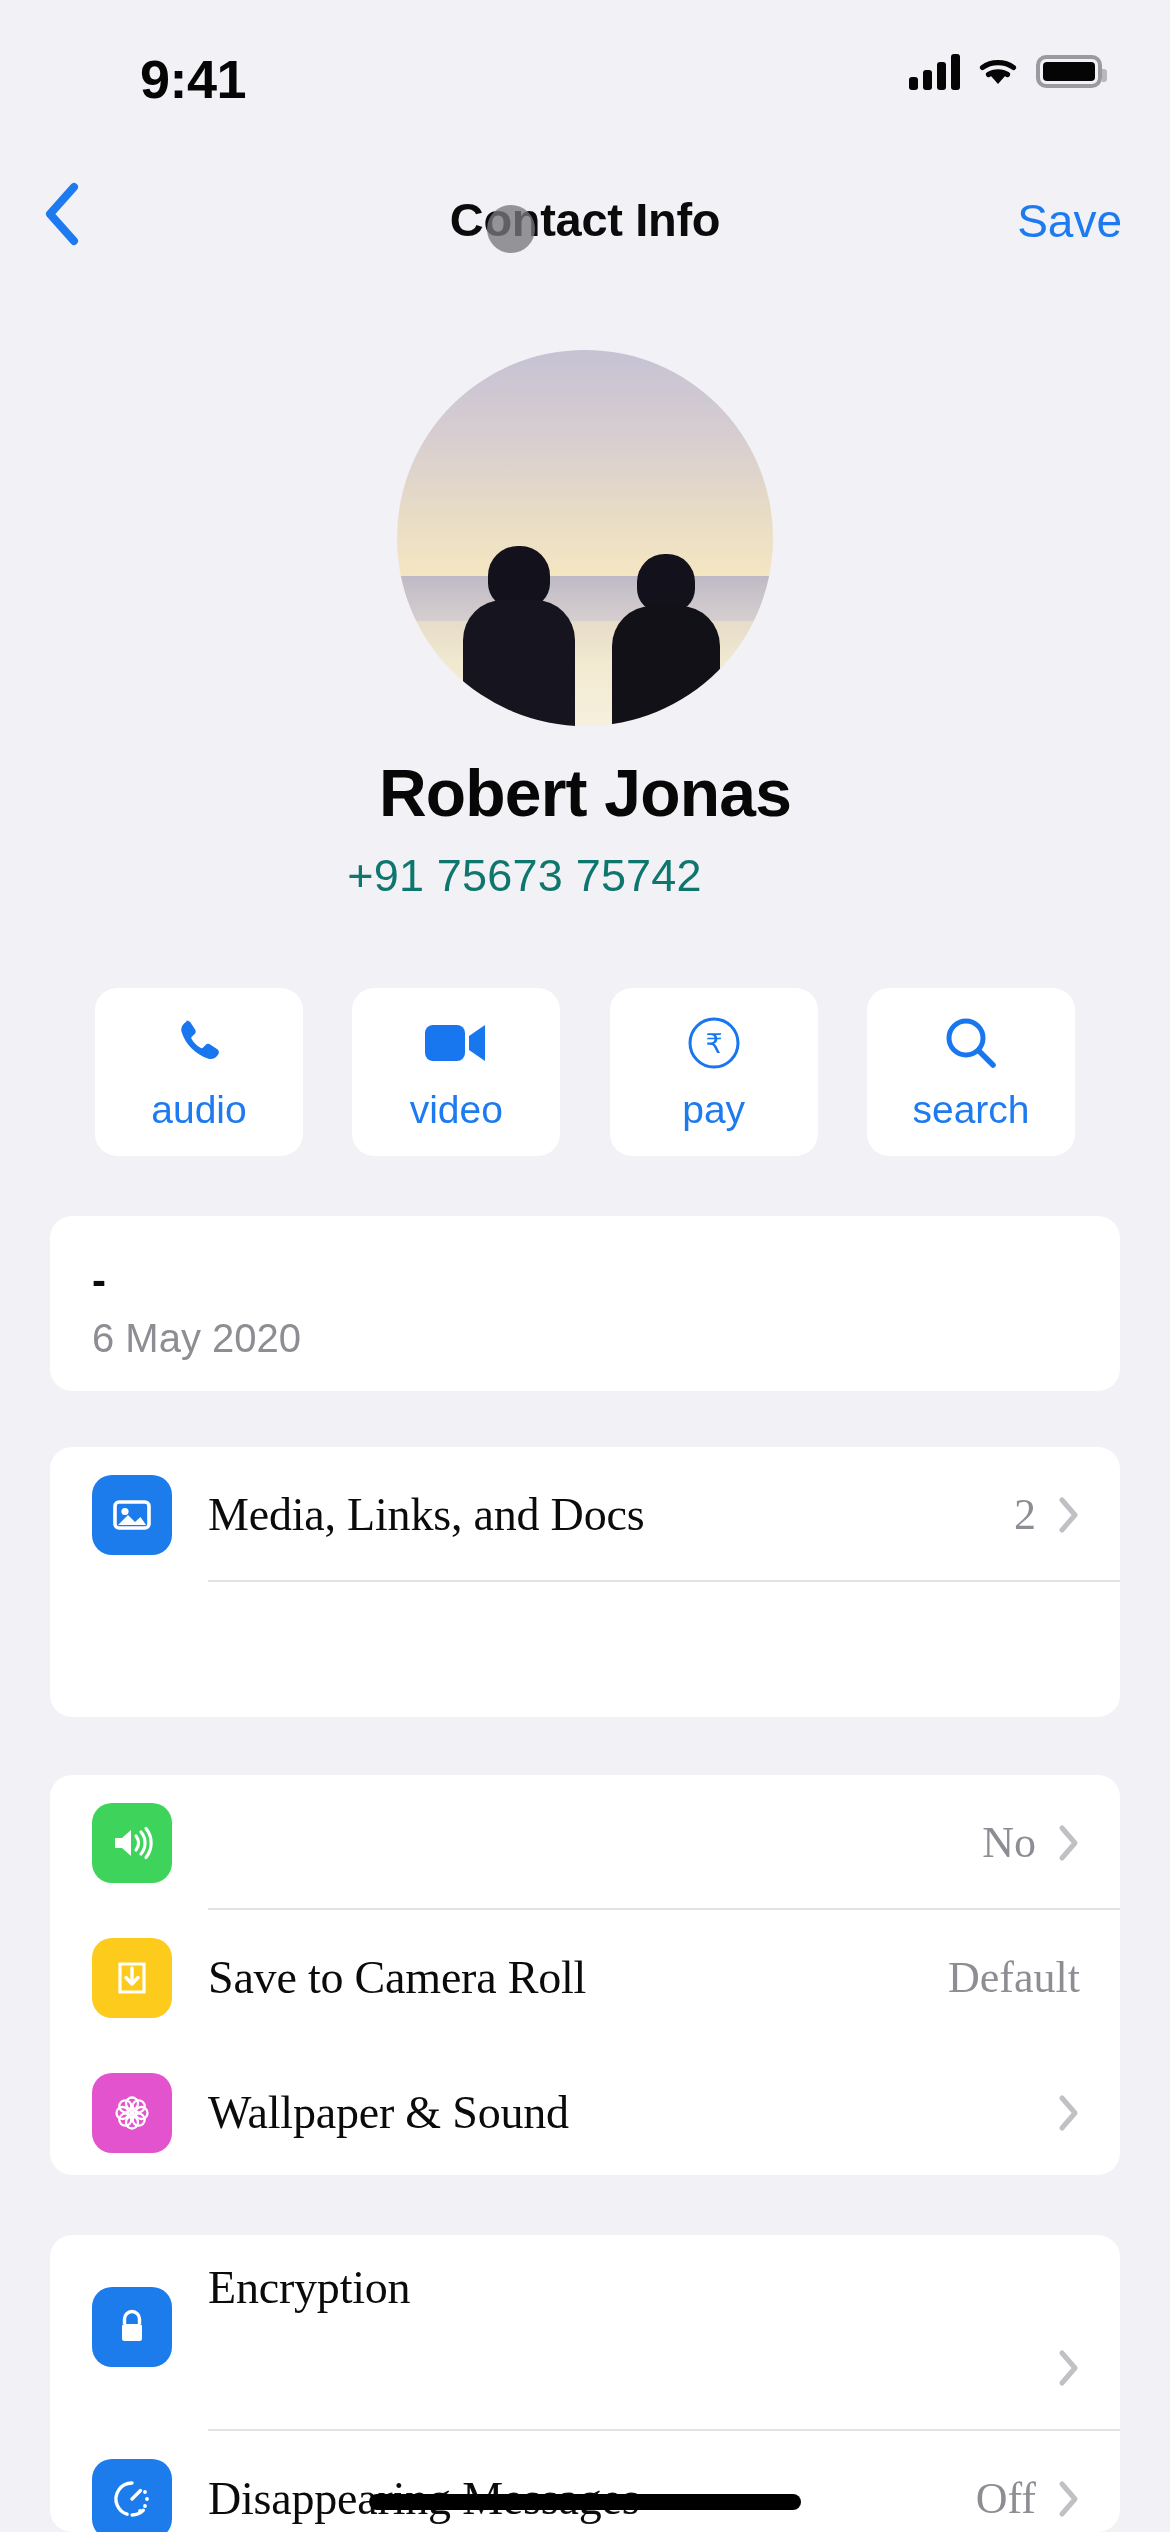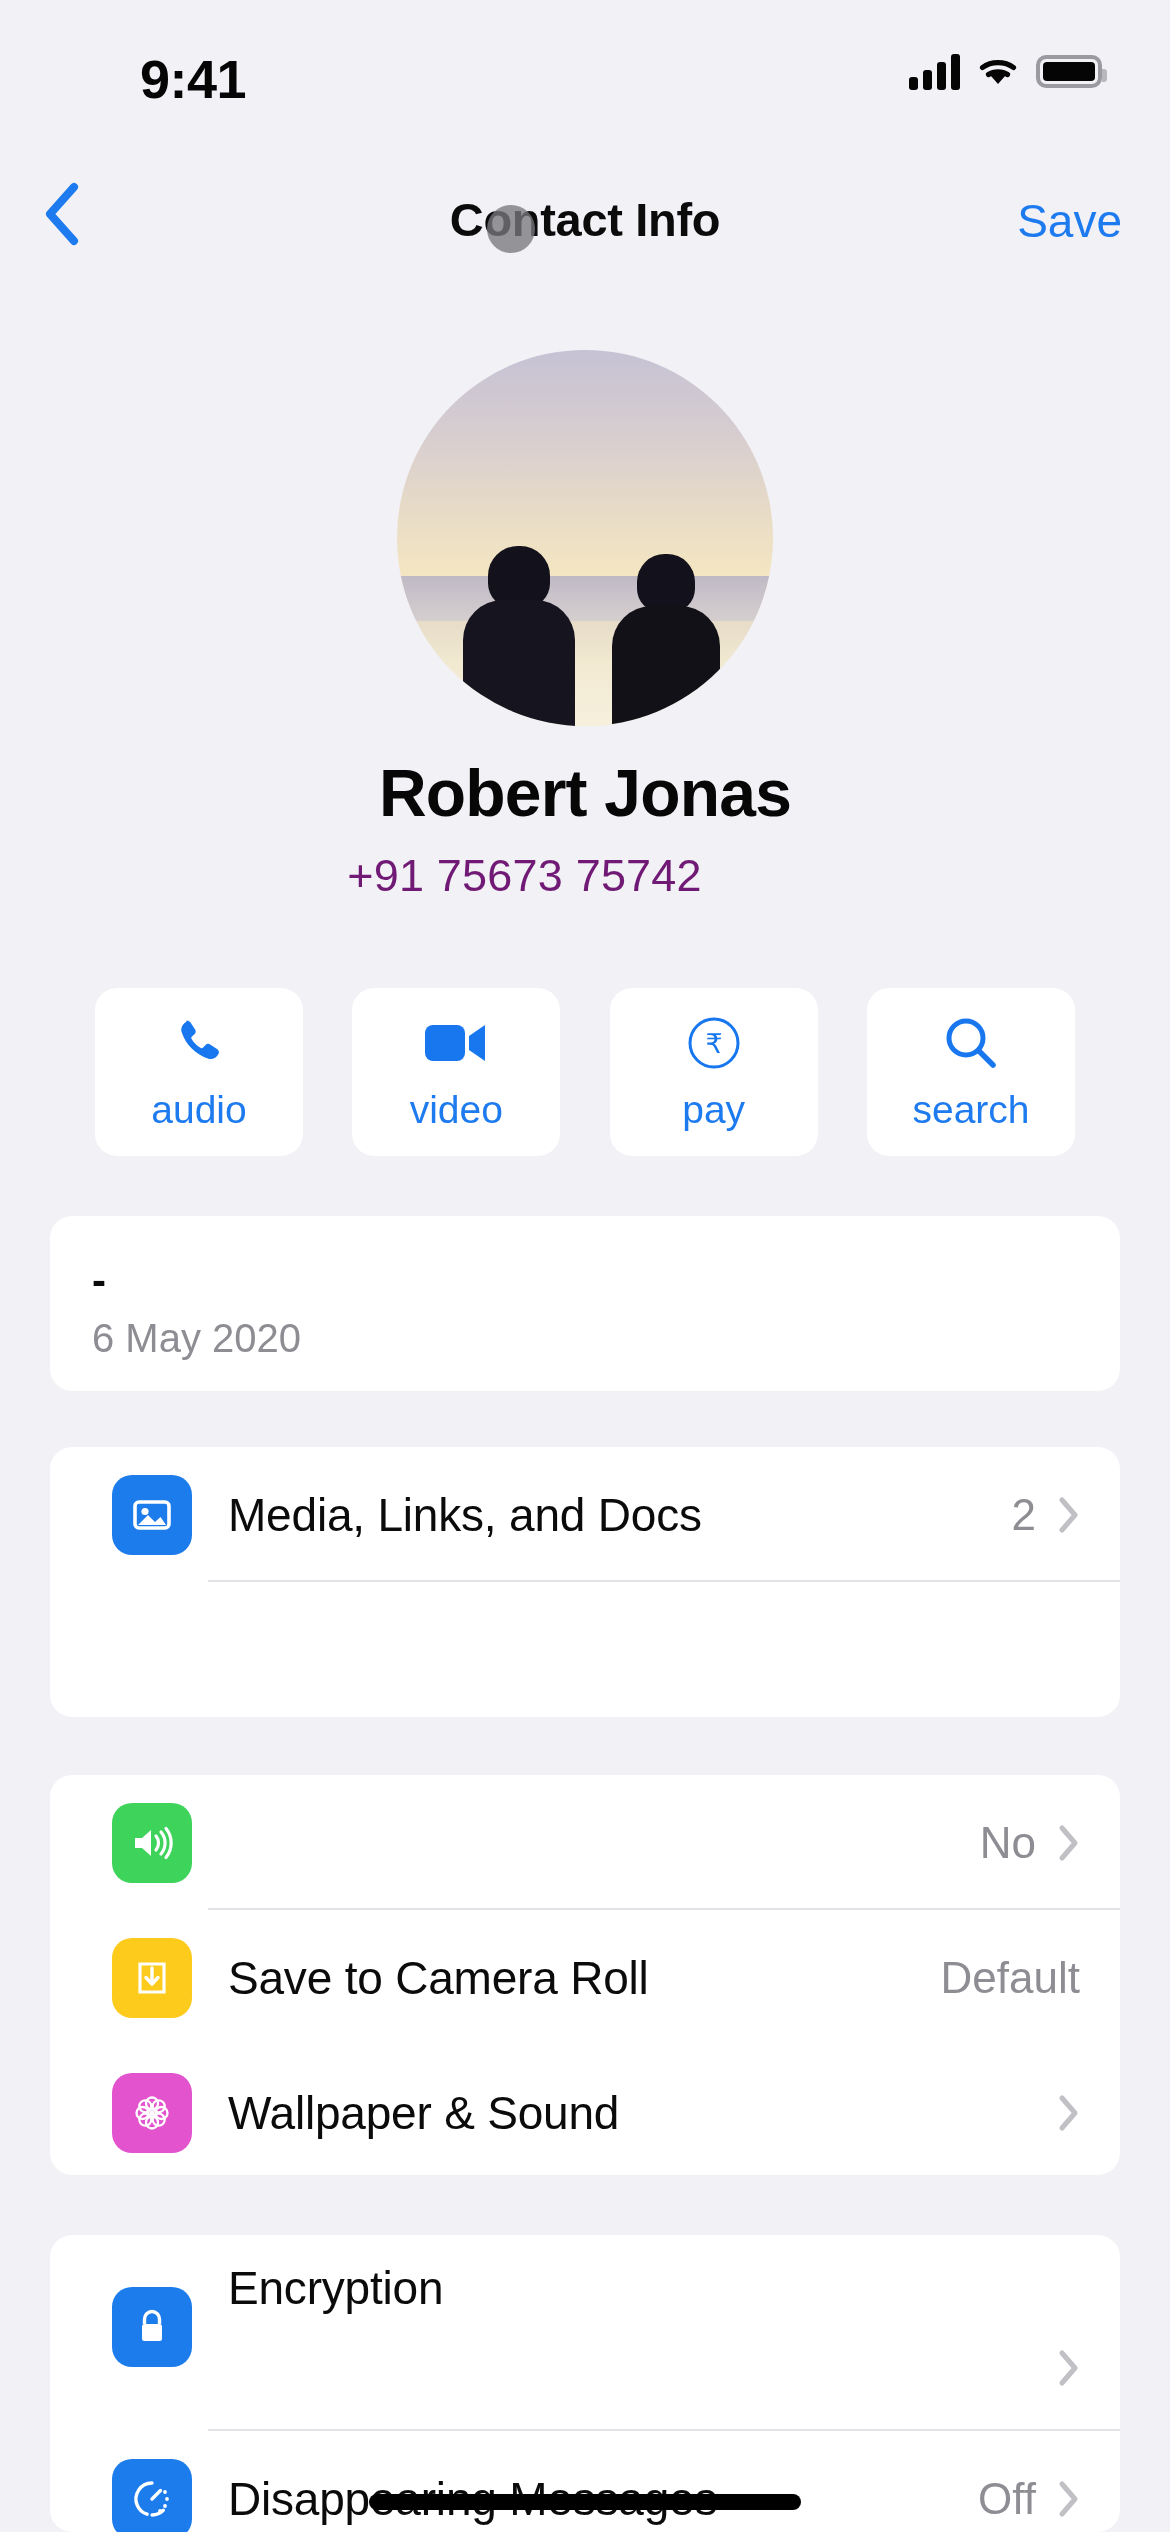--- a/index.html
+++ b/index.html
@@ -95,21 +95,21 @@
   .fig2{ left:215px; width:108px; height:176px; }
   .fig2 .head{ top:4px; width:58px; height:58px; }
   .fig2 .body{ height:120px; background:#131118; }
 
   .cname{
     position:absolute; left:0; width:1170px; top:755px; text-align:center;
     font-size:66px; font-weight:bold; color:#070708; letter-spacing:-0.8px;
   }
   .cphone{
     position:absolute; left:0; width:1025px; top:850px; text-align:center;
-    font-size:45px; color:#701a75; letter-spacing:0.2px;padding-left:24px;
+    font-size:45px; color:#0f766e; letter-spacing:0.2px;padding-left:24px;
   }
 
   
   .actions{
     position:absolute; left:95px; top:988px; width:980px; height:168px;
     display:flex; justify-content:space-between;
   }
   .act{
     width:208px; height:168px; background:#FFFFFF; border-radius:22px;
     display:flex; flex-direction:column; align-items:center;
@@ -131,21 +131,21 @@
   .about .ab-date{
     position:absolute; left:42px; top:100px; font-size:40px; color:#8d8d93;
   }
 
   .sec2{ top:1447px; height:270px; }
   .sec3{ top:1775px; height:400px; }
   .sec4{ top:2235px; height:297px; }
 
   .row{
     position:relative; display:flex; align-items:center; height:135px;
-    padding-left:62px; padding-right:40px; cursor:pointer;
+    padding-left:42px; padding-right:40px; cursor:pointer;font-family:Liberation Serif, serif;
   }
   .row.tall{ height:196px; align-items:flex-start; padding-top:26px;}
   .row-ic{
     width:80px; height:80px; border-radius:20px; flex:0 0 80px;
     display:flex; align-items:center; justify-content:center;
   }
   .row.tall .row-ic{ margin-top:26px; }
   .row-txt{ flex:1 1 auto; margin-left:36px; min-width:0;}
   .row-lb{ font-size:46px; color:#0b0b0c; letter-spacing:-0.2px; }
   .row-sub{

